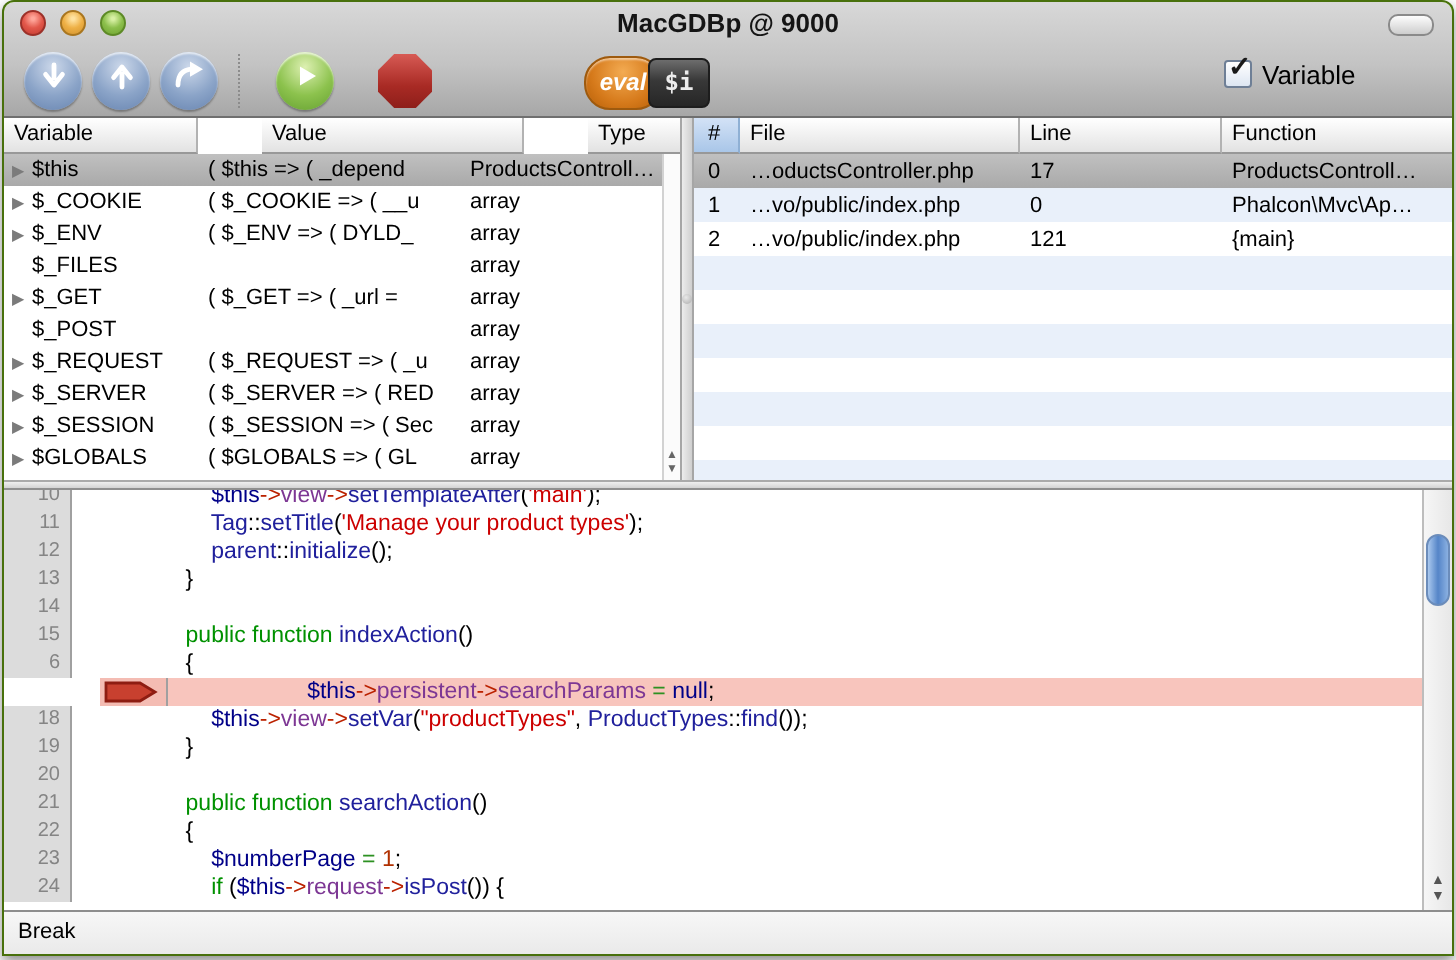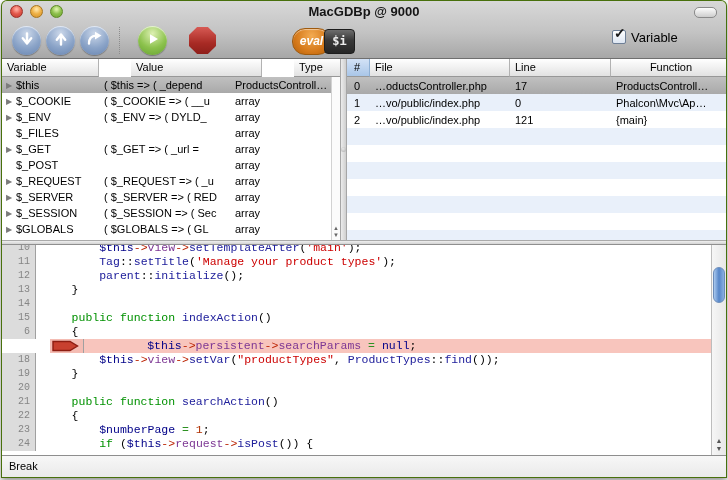--- a/index.html
+++ b/index.html
@@ -61,38 +61,38 @@
   .vars-scroll{position:absolute;right:0;top:18px;bottom:0;width:8px;border-left:1px solid #d2d2d2;
     background:#fbfbfb;}
   .vars-scroll .sarr{position:absolute;bottom:1px;left:0;right:0;text-align:center;
     font-size:6px;line-height:7px;color:#666;}
   .vsplit{width:7px;background:linear-gradient(to right,#ececec,#cfcfcf);
     border-left:1px solid #a6a6a6;border-right:1px solid #a6a6a6;box-sizing:border-box;position:relative;}
   .vsplit::after{content:"";position:absolute;left:0px;top:88px;width:5px;height:5px;border-radius:50%;
     background:radial-gradient(circle at 40% 35%,#e9e9e9,#ababab);}
   .stack{flex:1;display:flex;flex-direction:column;}
   .shead{display:flex;}
-  .h-s1{width:23px;padding-left:7px;} .h-s2{width:140px;} .h-s3{width:101px;} .h-s4{flex:1;border-right:none;text-align:center;}
+  .h-s1{width:23px;padding-left:7px;} .h-s2{width:140px;} .h-s3{width:101px;} .h-s4{flex:1;border-right:none;}
   .sbody{flex:1;position:relative;background:#fff;overflow:hidden;}
   .srow{display:flex;height:17px;align-items:center;font-size:11px;color:#000;}
   .srow.alt{background:#e9f0fa;}
   .srow.sel{background:linear-gradient(#c0c0c0,#a9a9a9);}
   .sc{overflow:hidden;white-space:nowrap;box-sizing:border-box;}
   .sc1{width:23px;padding-left:7px;} .sc2{width:140px;padding-left:5px;}
   .sc3{width:101px;padding-left:5px;} .sc4{flex:1;padding-left:5px;}
   .sfill{position:absolute;left:0;right:0;top:51px;bottom:0;
     background:repeating-linear-gradient(to bottom,#e9f0fa 0 17px,#ffffff 17px 34px);}
   .hsplit{height:5px;box-sizing:border-box;background:linear-gradient(#efefef,#d3d3d3);
     border-top:1px solid #aaa;border-bottom:1px solid #8f8f8f;}
   
   .codewrap{height:210px;background:#fff;display:flex;overflow:hidden;}
   .codecol{flex:1;overflow:hidden;}
   .codelines{margin-top:-4px;}
-  .cline{display:flex;height:14px;font-family:Liberation Mono, monospace;font-size:11.5px;
-    line-height:14px;white-space:pre;}
+  .cline{display:flex;height:14px;font-family:Liberation Sans, sans-serif;font-size:11.5px;
+    line-height:14px;white-space:pre;gap:36px;}
   .lnum{width:34px;box-sizing:border-box;background:#dcdcdc;border-right:1px solid #a0a0a0;
     color:#858585;text-align:right;padding-right:5px;font-size:10px;position:relative;flex:none;}
   .ltxt{flex:1;padding-left:8px;color:#000;overflow:hidden;}
   .cline.hl{background:var(--highlight-line,#f8c5bd);margin-left:48px;}
   .cline.hl .lnum{background:#f4bcb3;}
   .tk-v{color:var(--variable,#000088);} .tk-a{color:var(--arrow-operator,#bb2200);}
   .tk-m{color:var(--member,#7d3794);}  .tk-f{color:var(--method,#20209c);}
   .tk-k{color:var(--keyword,#009100);} .tk-s{color:var(--string,#cc0000);}
   .tk-n{color:#b03000;} .tk-o{color:#2d9122;} .tk-p{color:#000;}
   .vscroll{width:15px;flex:none;border-left:1px solid #bdbdbd;box-sizing:border-box;

